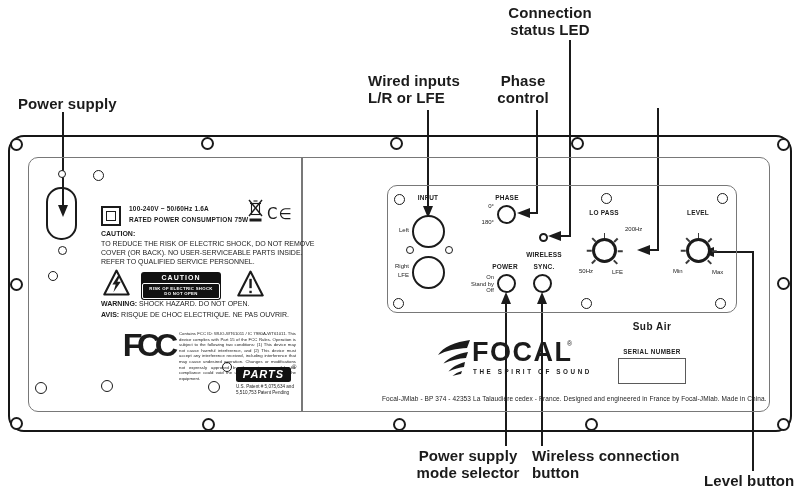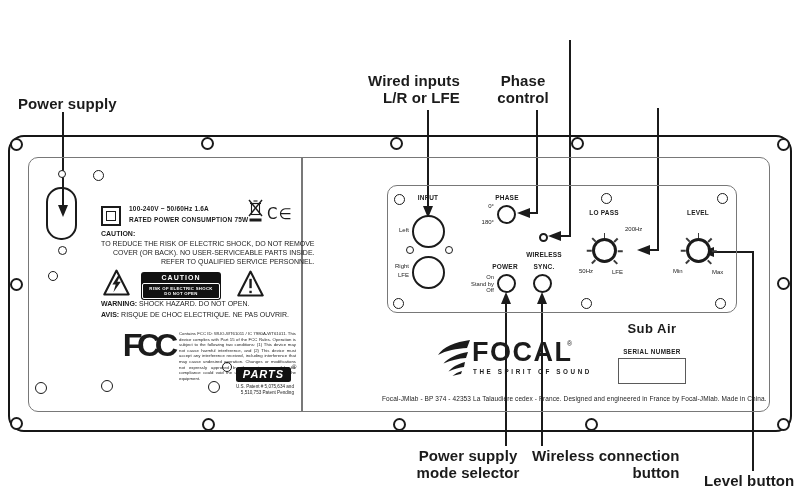--- a/index.html
+++ b/index.html
@@ -1,19 +1,19 @@
 <!DOCTYPE html>
 <html><head>
 <meta charset="utf-8">
 <style>
   * { box-sizing: border-box; margin: 0; padding: 0; }
   body { background: #ffffff; font-family: "Liberation Sans", sans-serif; }
   .stage { position: relative; width: 800px; height: 493px; background: #fff; overflow: hidden; color: #1b1b1b; }
   .abs { position: absolute; }
-  .pre { white-space: pre-line; text-align: right; }
+  .pre { white-space: pre-line; }
   .callout { font-size: 15px; font-weight: bold; color: #1b1b1b; line-height: 17px; letter-spacing: 0.1px; }
   .vline { position: absolute; width: 2px; background: #1b1b1b; }
   .hline { position: absolute; height: 2px; background: #1b1b1b; }
   .ah-down { position: absolute; width: 0; height: 0; border-left: 5px solid transparent; border-right: 5px solid transparent; border-top: 12px solid #1b1b1b; }
   .ah-up   { position: absolute; width: 0; height: 0; border-left: 5px solid transparent; border-right: 5px solid transparent; border-bottom: 12px solid #1b1b1b; }
   .ah-left { position: absolute; width: 0; height: 0; border-top: 5px solid transparent; border-bottom: 5px solid transparent; border-right: 13px solid #1b1b1b; }
   .screw { position: absolute; border: 2px solid #1b1b1b; border-radius: 50%; background: #fff; }
   .screw-s { position: absolute; border: 1.6px solid #1b1b1b; border-radius: 50%; background: #fff; }
   .panel-outer { position: absolute; left: 8px; top: 135px; width: 784px; height: 297px; border: 2.5px solid #161616; border-radius: 16px; }
   .panel-inner { position: absolute; left: 28px; top: 157px; width: 742px; height: 255px; border: 1.5px solid #787878; border-radius: 10px; }
@@ -38,20 +38,22 @@
 </head>
 <body>
 
 <div class="stage">
 
   <div class="abs callout" style="left:18px; top:95px;">Power supply</div>
   <div class="abs callout pre" style="left:368px; top:72px;">Wired inputs
 L/R or LFE</div>
   <div class="abs callout pre" style="left:493px; top:72px; width:60px; text-align:center;">Phase
 control</div>
+  <div class="abs callout pre" style="left:500px; top:4px; width:100px; text-align:center;">Connection
+status LED</div>
   <div class="abs callout pre" style="left:412px; top:447px; width:112px; text-align:center;">Power supply
 mode selector</div>
   <div class="abs callout pre" style="left:532px; top:447px;">Wireless connection
 button</div>
   <div class="abs callout" style="left:704px; top:472px;">Level button</div>
 
   <div class="vline" style="left:62px; top:112px; height:94px;"></div>
   <div class="ah-down" style="left:58px; top:205px;"></div>
 
   <div class="vline" style="left:427px; top:110px; height:97px;"></div>
@@ -222,19 +224,19 @@
   <svg class="abs" style="left:437px; top:339px;" width="34" height="38" viewBox="0 0 34 38">
     <path d="M33 1 C18 3 6 8 1 16 C9 11.5 20 9.5 30 9 Z" fill="#1b1b1b"></path>
     <path d="M31 13 C20 15 11 19 6.5 24.5 C14 21 22 19.5 29 19 Z" fill="#1b1b1b"></path>
     <path d="M28 23 C21 25 15 28 11.5 32.5 C17 30 23 28.5 27 28 Z" fill="#1b1b1b"></path>
     <path d="M25 32 C21 33 18 34.8 15.5 37 C19 36 22 35.3 24 35 Z" fill="#1b1b1b"></path>
   </svg>
   <div class="abs focal-word" style="left:472px; top:337px;">FOCAL</div>
   <div class="abs" style="left:567px; top:340px; font-size:7px;">®</div>
   <div class="abs tagline" style="left:473px; top:368px;">THE SPIRIT OF SOUND</div>
 
-  <div class="abs" style="left:616px; top:321px; width:72px; text-align:center; font-size:13px; font-weight:600; letter-spacing:0.5px;">Sub Air</div>
+  <div class="abs" style="left:616px; top:321px; width:72px; text-align:center; font-size:10px; font-weight:600; letter-spacing:0.5px;">Sub Air</div>
   <div class="abs" style="left:616px; top:348px; width:72px; text-align:center; font-size:6.3px; font-weight:bold; letter-spacing:0.4px;">SERIAL NUMBER</div>
   <div class="serialbox"></div>
 
   <div class="abs" style="left:382px; top:395px; font-size:6.5px; letter-spacing:0.1px;">Focal-JMlab - BP 374 - 42353 La Talaudière cedex - France. Designed and engineered in France by Focal-JMlab. Made in China.</div>
 
 </div>
 
 </body></html>

